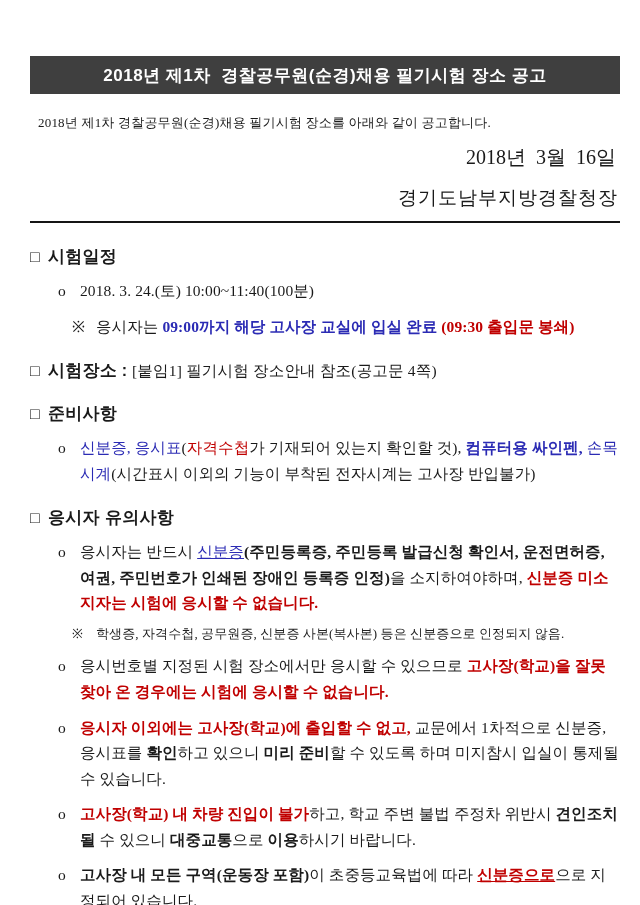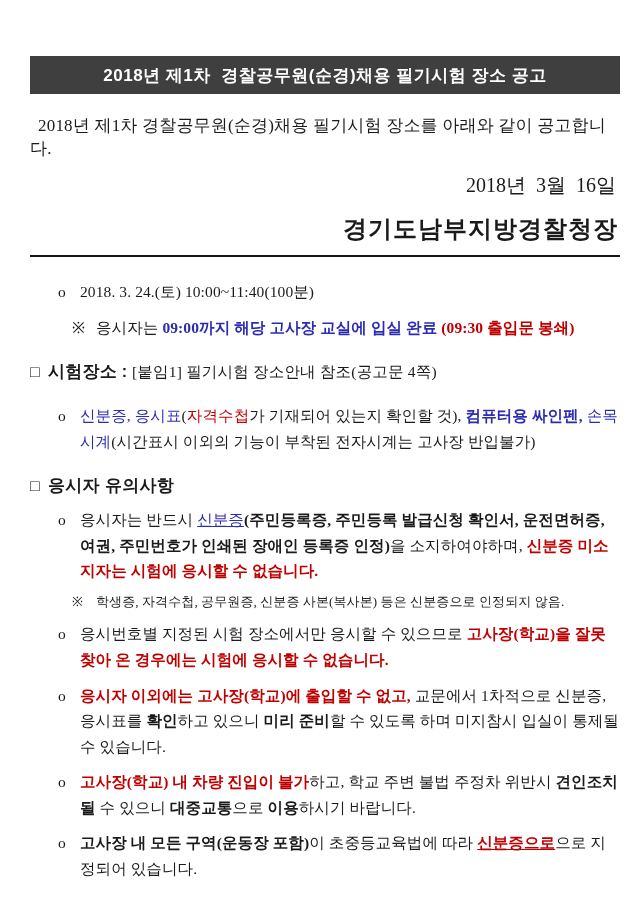--- a/index.html
+++ b/index.html
@@ -23,29 +23,29 @@
     font-weight:bold;font-size:14px;letter-spacing:.5px;
   }
   .banner{
     margin-top:10px;height:38px;width:590px;
     background:var(--banner-bg);color:var(--banner-fg);
     display:flex;align-items:center;justify-content:center;
     font-family:"Liberation Sans","DejaVu Sans",sans-serif;
     font-weight:bold;font-size:17px;white-space:pre;letter-spacing:.5px;
   }
   .intro{
-    margin:20px 0 0 0;font-size:17px;text-indent:8px;letter-spacing:.2px;
+    margin:20px 0 0 0;font-size:13px;text-indent:8px;letter-spacing:.2px;
   }
   .date{
     margin-top:12px;text-align:right;font-size:20px;white-space:pre;padding-right:4px;
   }
   .signer{
     margin-top:14px;text-align:right;
     font-family:"Liberation Sans","DejaVu Sans",sans-serif;
-    font-weight:bold;font-size:24px;letter-spacing:1px;padding-right:2px;
+    font-weight:normal;font-size:19px;letter-spacing:1px;padding-right:2px;
   }
   .rule{
     border:none;border-top:2px solid #151515;margin:10px 0 22px 0;width:590px;
   }
 
   .section{margin-bottom:20px;}
   .sec-head{
     font-family:"Liberation Sans","DejaVu Sans",sans-serif;
     font-weight:bold;font-size:17px;letter-spacing:.3px;
   }
@@ -74,33 +74,35 @@
 <div class="page">
   <div class="banner">
     <span>2018년 제1차  경찰공무원(순경)채용 필기시험 장소 공고</span>
   </div>
   <p class="intro">2018년 제1차 경찰공무원(순경)채용 필기시험 장소를 아래와 같이 공고합니다.</p>
   <div class="date">2018년  3월  16일</div>
   <div class="signer">경기도남부지방경찰청장</div>
   <hr class="rule">
   <div id="sections">
       <section class="section">
+        <div class="sec-head"><span class="box">□</span><span class="sec-title">시험일정</span></div>
         <div class="item bullet">
           <span class="marker">o</span>
           <span class="runs"><span class="run">2018. 3. 24.(토) 10:00~11:40(100분)</span></span>
         </div>
         <div class="item note">
           <span class="marker">※</span>
           <span class="runs"><span class="run">응시자는 </span><span class="run b blue">09:00까지 해당 고사장 교실에 입실 완료 </span><span class="run b red">(09:30 출입문 봉쇄)</span></span>
         </div>
       </section>
       <section class="section">
         <div class="sec-head"><span class="box">□</span><span class="sec-title">시험장소</span><span class="sec-inline"><span class="run b"> : </span><span class="run">[붙임1] 필기시험 장소안내 참조(공고문 4쪽)</span></span></div>
       </section>
       <section class="section">
+        <div class="sec-head"><span class="box">□</span><span class="sec-title">준비사항</span></div>
         <div class="item bullet">
           <span class="marker">o</span>
           <span class="runs"><span class="run blue">신분증, 응시표</span><span class="run">(</span><span class="run red">자격수첩</span><span class="run">가 기재되어 있는지 확인할 것), </span><span class="run b blue">컴퓨터용 싸인펜, </span><span class="run blue">손목시계</span><span class="run">(시간표시 이외의 기능이 부착된 전자시계는 고사장 반입불가)</span></span>
         </div>
       </section>
       <section class="section">
         <div class="sec-head"><span class="box">□</span><span class="sec-title">응시자 유의사항</span></div>
         <div class="item bullet">
           <span class="marker">o</span>
           <span class="runs"><span class="run">응시자는 반드시 </span><span class="run u blue">신분증</span><span class="run b">(주민등록증, 주민등록 발급신청 확인서, 운전면허증, 여권, 주민번호가 인쇄된 장애인 등록증 인정)</span><span class="run">을 소지하여야하며, </span><span class="run b red">신분증 미소지자는 시험에 응시할 수 없습니다.</span></span>

